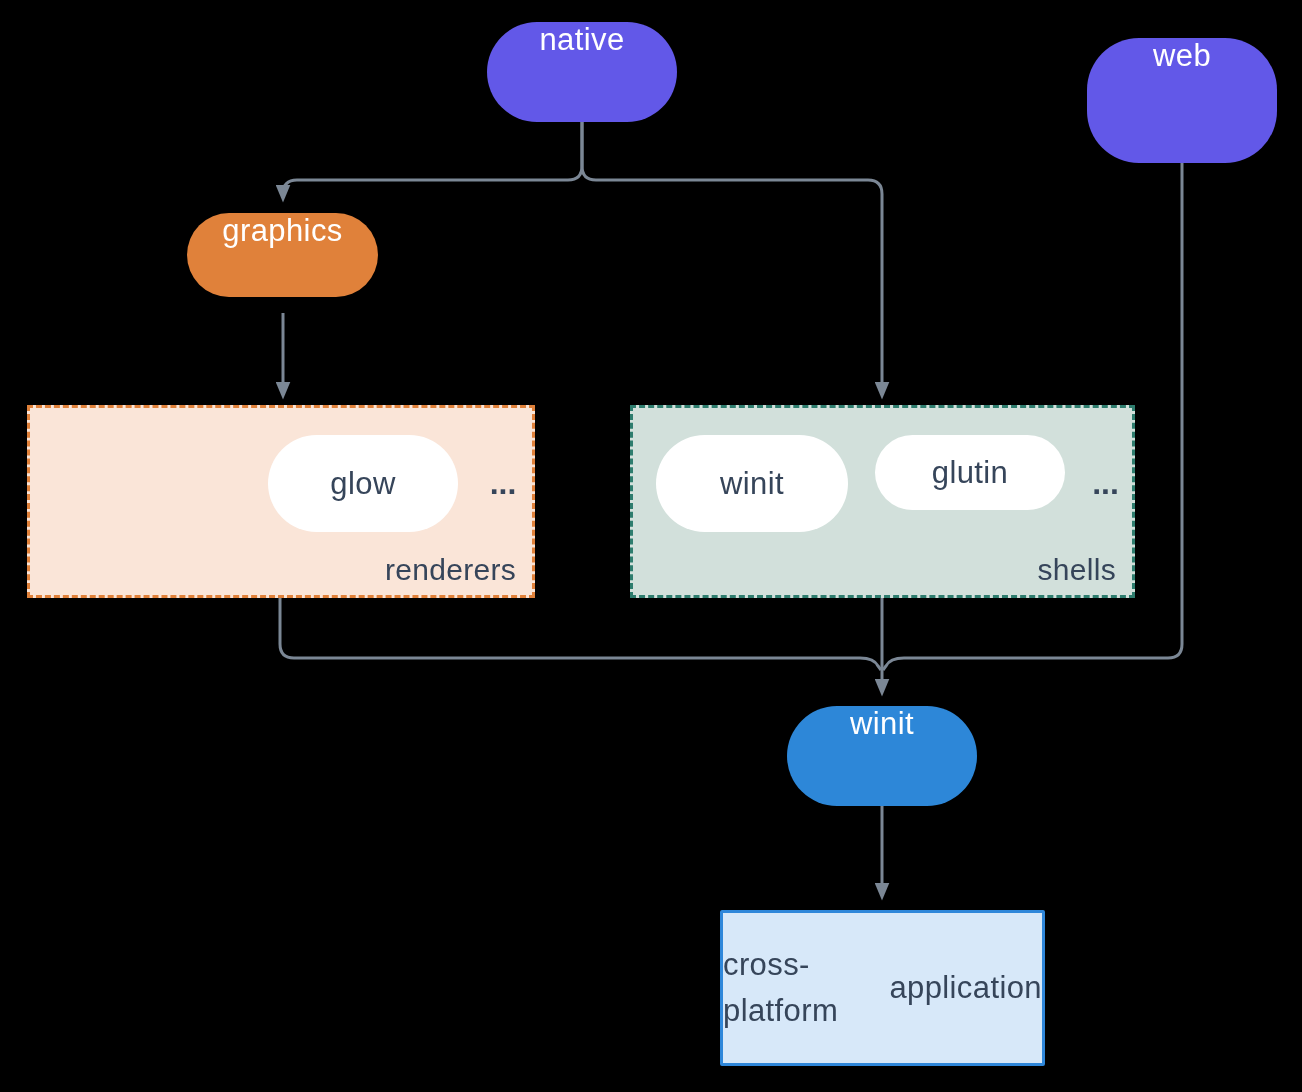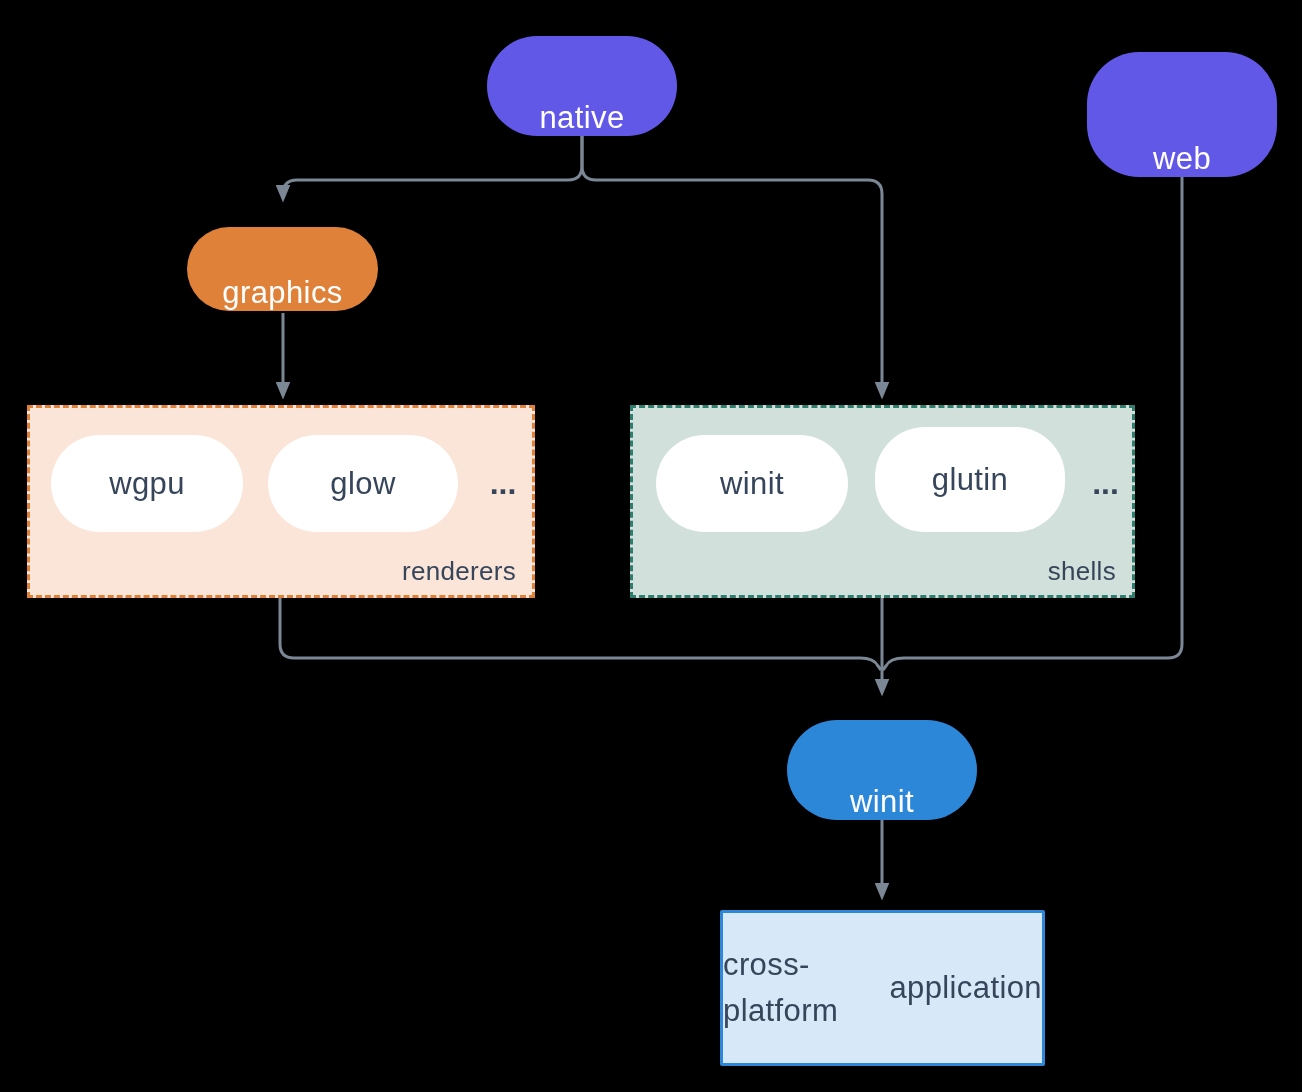--- a/index.html
+++ b/index.html
@@ -17,26 +17,25 @@
   #connectors {
     position: absolute;
     left: 0; top: 0;
     width: 1302px; height: 1092px;
     pointer-events: none;
   }
   .pill {
     position: absolute;
     border-radius: 52px;
     display: flex;
-    align-items: flex-end;
+    align-items: flex-start;
     justify-content: center;
     font-size: 31px;
     font-weight: 500;
     letter-spacing: 0.4px;
-    margin-top: 14px;
   }
   .pill-purple { background: #6258e8; color: #ffffff; }
   .pill-orange { background: #e0813a; color: #ffffff; }
   .pill-blue   { background: #2d87d8; color: #ffffff; }
 
   .group {
     position: absolute;
     box-sizing: border-box;
     border: 3px dashed;
   }
@@ -68,21 +67,21 @@
     align-items: center;
     justify-content: center;
     font-size: 32px;
     font-weight: 700;
     color: #36455a;
   }
   .group-label {
     position: absolute;
     right: 16px;
     bottom: 8px;
-    font-size: 26px;
+    font-size: 30px;
     color: #36455a;
     letter-spacing: 0.3px;
   }
   .app-box {
     position: absolute;
     left: 720px; top: 910px; width: 325px; height: 156px;
     box-sizing: border-box;
     background: #d7e8f9;
     border: 3px solid #2f87da;
     border-radius: 2px;
@@ -100,21 +99,21 @@
   .node-native   { left: 487px;  top: 22px;  width: 190px; height: 100px; }
   .node-web      { left: 1087px; top: 38px;  width: 190px; height: 125px; }
   .node-graphics { left: 187px;  top: 213px; width: 191px; height: 84px; }
   .node-iced     { left: 787px;  top: 706px; width: 190px; height: 100px; }
 
   .pill-wgpu   { left: 21px;  top: 27px; width: 192px; height: 97px; }
   .pill-glow   { left: 238px; top: 27px; width: 190px; height: 97px; }
   .ellipsis-renderers { left: 443px; top: 27px; width: 60px; height: 97px; }
 
   .pill-winit  { left: 23px;  top: 27px; width: 192px; height: 97px; }
-  .pill-glutin { left: 242px; top: 19px; width: 190px; height: 105px; }
+  .pill-glutin { left: 242px; top: 27px; width: 190px; height: 75px; }
   .ellipsis-shells { left: 445px; top: 27px; width: 55px; height: 97px; }
 </style>
 </head>
 <body>
 
 <svg id="connectors" viewBox="0 0 1302 1092" xmlns="http://www.w3.org/2000/svg">
   <defs>
     <marker id="ah" viewBox="0 0 12 10" refX="9" refY="5" markerWidth="6" markerHeight="5" orient="auto">
       <path d="M0,0 L12,5 L0,10 Z" fill="#7b8795"></path>
     </marker>
@@ -143,23 +142,20 @@
 
 <div class="pill pill-purple node-web">
   <span>web</span>
 </div>
 
 <div class="pill pill-orange node-graphics">
   <span>graphics</span>
 </div>
 
 <div class="group group-renderers">
-  <div class="white-pill pill-wgpu">
-    <span>wgpu</span>
-  </div>
   <div class="white-pill pill-glow">
     <span>glow</span>
   </div>
   <div class="ellipsis ellipsis-renderers">...</div>
   <div class="group-label">renderers</div>
 </div>
 
 <div class="group group-shells">
   <div class="white-pill pill-winit">
     <span>winit</span>

